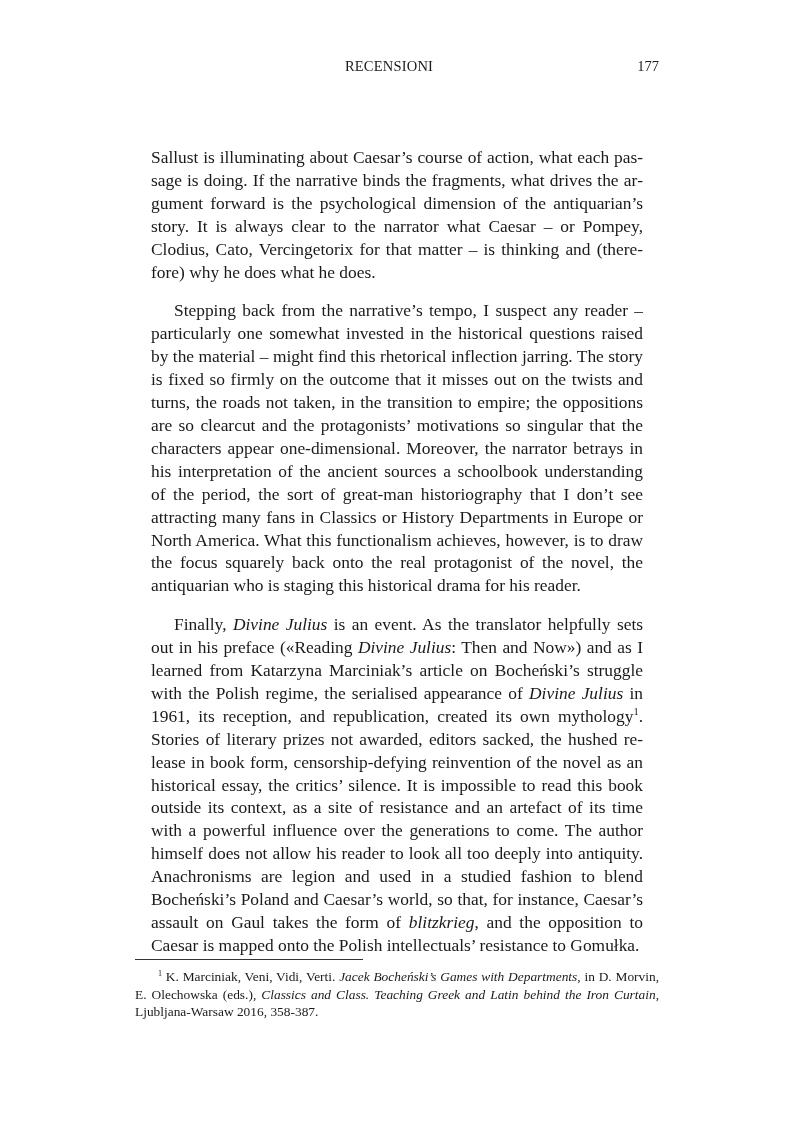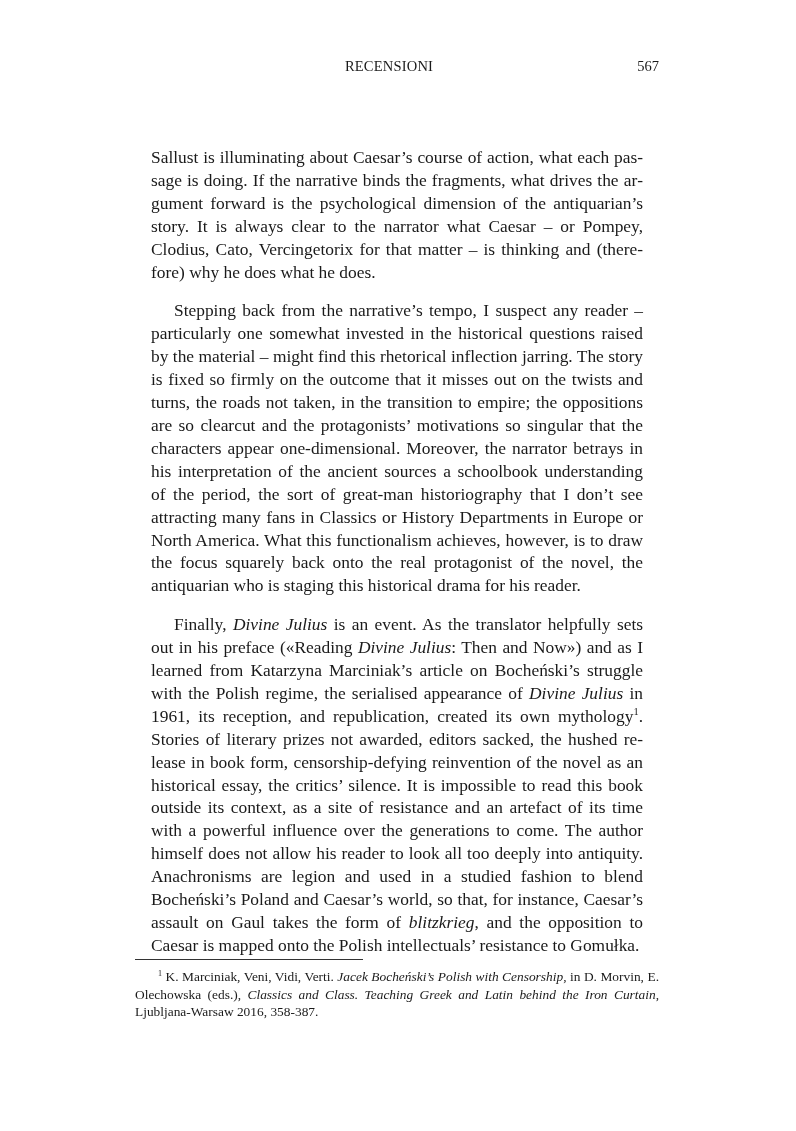--- a/index.html
+++ b/index.html
@@ -19,26 +19,26 @@
               font-size: 13.4px; line-height: 17.5px; text-align: justify; }
   .footnote p { margin: 0; text-indent: 23px; }
   sup { font-size: 0.6em; line-height: 0; vertical-align: super; }
   em { font-style: italic; }
 </style>
 </head>
 <body>
 
 <div class="header">
   <span class="title">RECENSIONI</span>
-  <span class="page-no">567</span>
+  <span class="page-no">177</span>
 </div>
 
 <div class="body-text">
   <p>Sallust is illuminating about Caesar’s course of action, what each pas­sage is doing. If the narrative binds the fragments, what drives the ar­gument forward is the psychological dimension of the antiquarian’s story. It is always clear to the narrator what Caesar – or Pompey, Clodius, Cato, Vercingetorix for that matter – is thinking and (there­fore) why he does what he does.</p>
   <p class="indent">Stepping back from the narrative’s tempo, I suspect any reader – particularly one somewhat invested in the historical questions raised by the material – might find this rhetorical inflection jarring. The story is fixed so firmly on the outcome that it misses out on the twists and turns, the roads not taken, in the transition to empire; the oppositions are so clearcut and the protagonists’ motivations so sin­gular that the characters appear one-dimensional. Moreover, the narrator betrays in his interpretation of the ancient sources a schoolbook understanding of the period, the sort of great-man histo­riography that I don’t see attracting many fans in Classics or Histo­ry Departments in Europe or North America. What this functional­ism achieves, however, is to draw the focus squarely back onto the real protagonist of the novel, the antiquarian who is staging this historical drama for his reader.</p>
   <p class="indent">Finally, <em>Divine Julius</em> is an event. As the translator helpfully sets out in his preface («Reading <em>Divine Julius</em>: Then and Now») and as I learned from Katarzyna Marciniak’s article on Bocheński’s struggle with the Polish regime, the serialised appearance of <em>Divine Julius</em> in 1961, its reception, and republication, created its own mythology<sup>1</sup>. Stories of literary prizes not awarded, editors sacked, the hushed re­lease in book form, censorship-defying reinvention of the novel as an historical essay, the critics’ silence. It is impossible to read this book outside its context, as a site of resistance and an artefact of its time with a powerful influence over the generations to come. The author himself does not allow his reader to look all too deeply into antiquity. Anachronisms are legion and used in a studied fashion to blend Bocheński’s Poland and Caesar’s world, so that, for instance, Caesar’s assault on Gaul takes the form of <em>blitzkrieg</em>, and the opposition to Caesar is mapped onto the Polish intellectuals’ resistance to Gomułka.</p>
 </div>
 
 <div class="fn-rule"></div>
 
 <div class="footnote">
-  <p><sup>1</sup> K. Marciniak, Veni, Vidi, Verti. <em>Jacek Bocheński’s Polish with Censorship</em>, in D. Mor­vin, E. Olechowska (eds.), <em>Classics and Class. Teaching Greek and Latin behind the Iron Curtain</em>, Ljubljana-Warsaw 2016, 358-387.</p>
+  <p><sup>1</sup> K. Marciniak, Veni, Vidi, Verti. <em>Jacek Bocheński’s Games with Departments</em>, in D. Mor­vin, E. Olechowska (eds.), <em>Classics and Class. Teaching Greek and Latin behind the Iron Curtain</em>, Ljubljana-Warsaw 2016, 358-387.</p>
 </div>
 
 </body></html>

